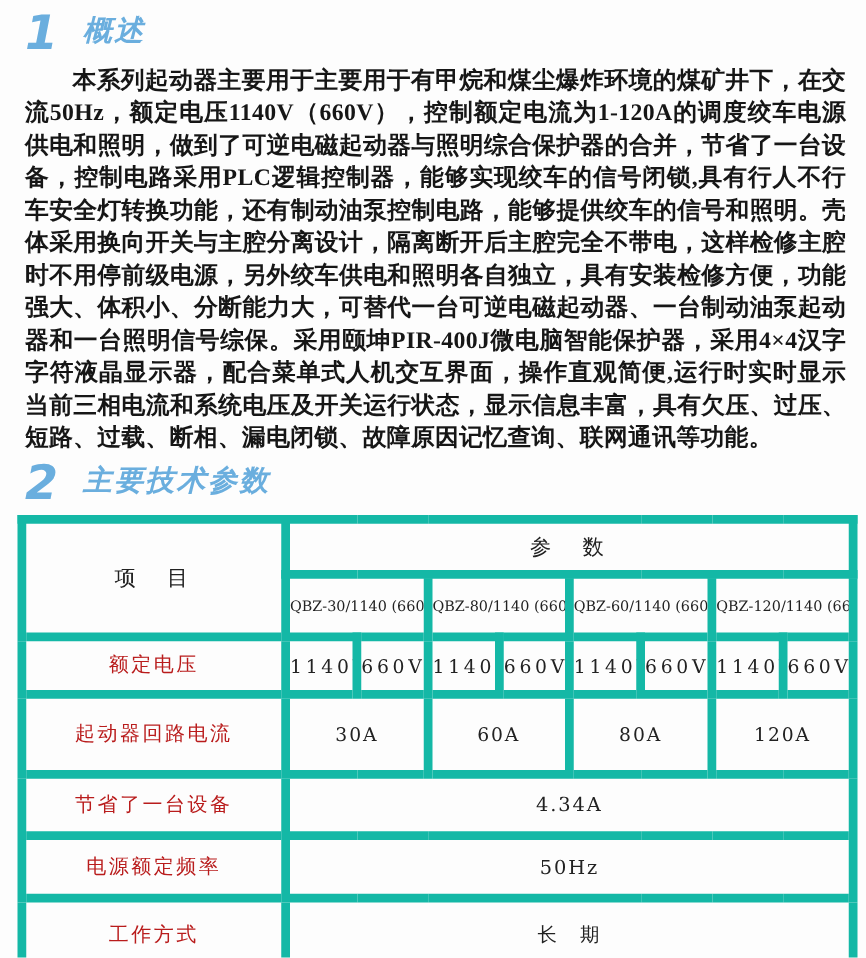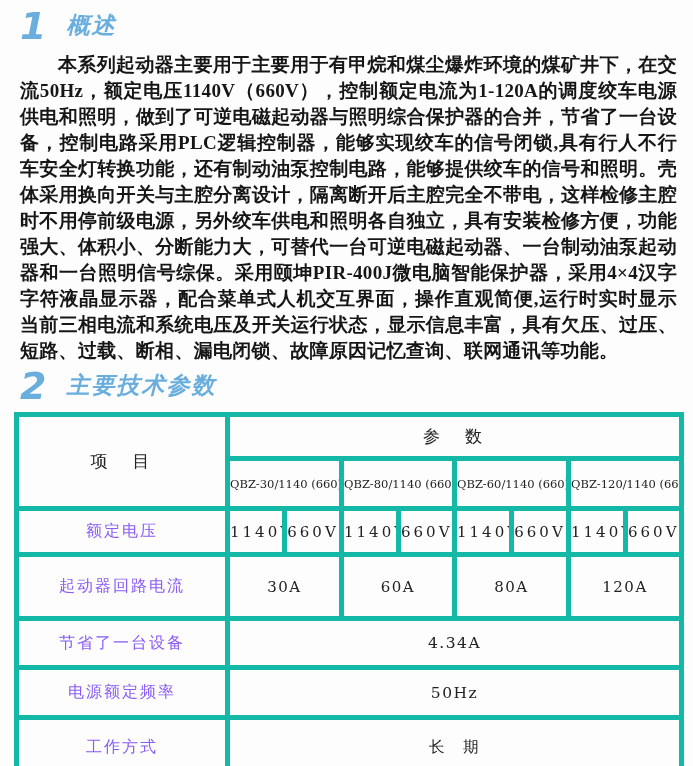--- a/index.html
+++ b/index.html
@@ -66,21 +66,21 @@
   table.spec {
     border-collapse: collapse;
     table-layout: fixed;
     width: 665px;
     margin-left: 14px;
     margin-top: 2px;
     border: 2px solid #2f2f2f;
     background: #fdfdfd;
   }
   table.spec td {
-    border: 5px solid #14b8a6;
+    border: 7px solid #14b8a6;
     text-align: center;
     vertical-align: middle;
     padding: 0;
     overflow: hidden;
   }
   table.spec td.bb2 { border-bottom-width: 2px; }
 
   .cell-head {
     font-size: 17px;
     font-weight: 500;
@@ -90,21 +90,21 @@
   .cell-model {
     font-size: 11.5px;
     letter-spacing: 0;
     white-space: nowrap;
     color: #222;
   }
   .cell-label {
     font-size: 16px;
     letter-spacing: 2px;
     font-weight: 500;
-    color: #8b5cf6;
+    color: #b91c1c;
   }
   .cell-v {
     font-size: 15px;
     letter-spacing: 3px;
     color: #222;
   }
   .cell-amp {
     font-size: 15px;
     letter-spacing: 1.5px;
     color: #222;

